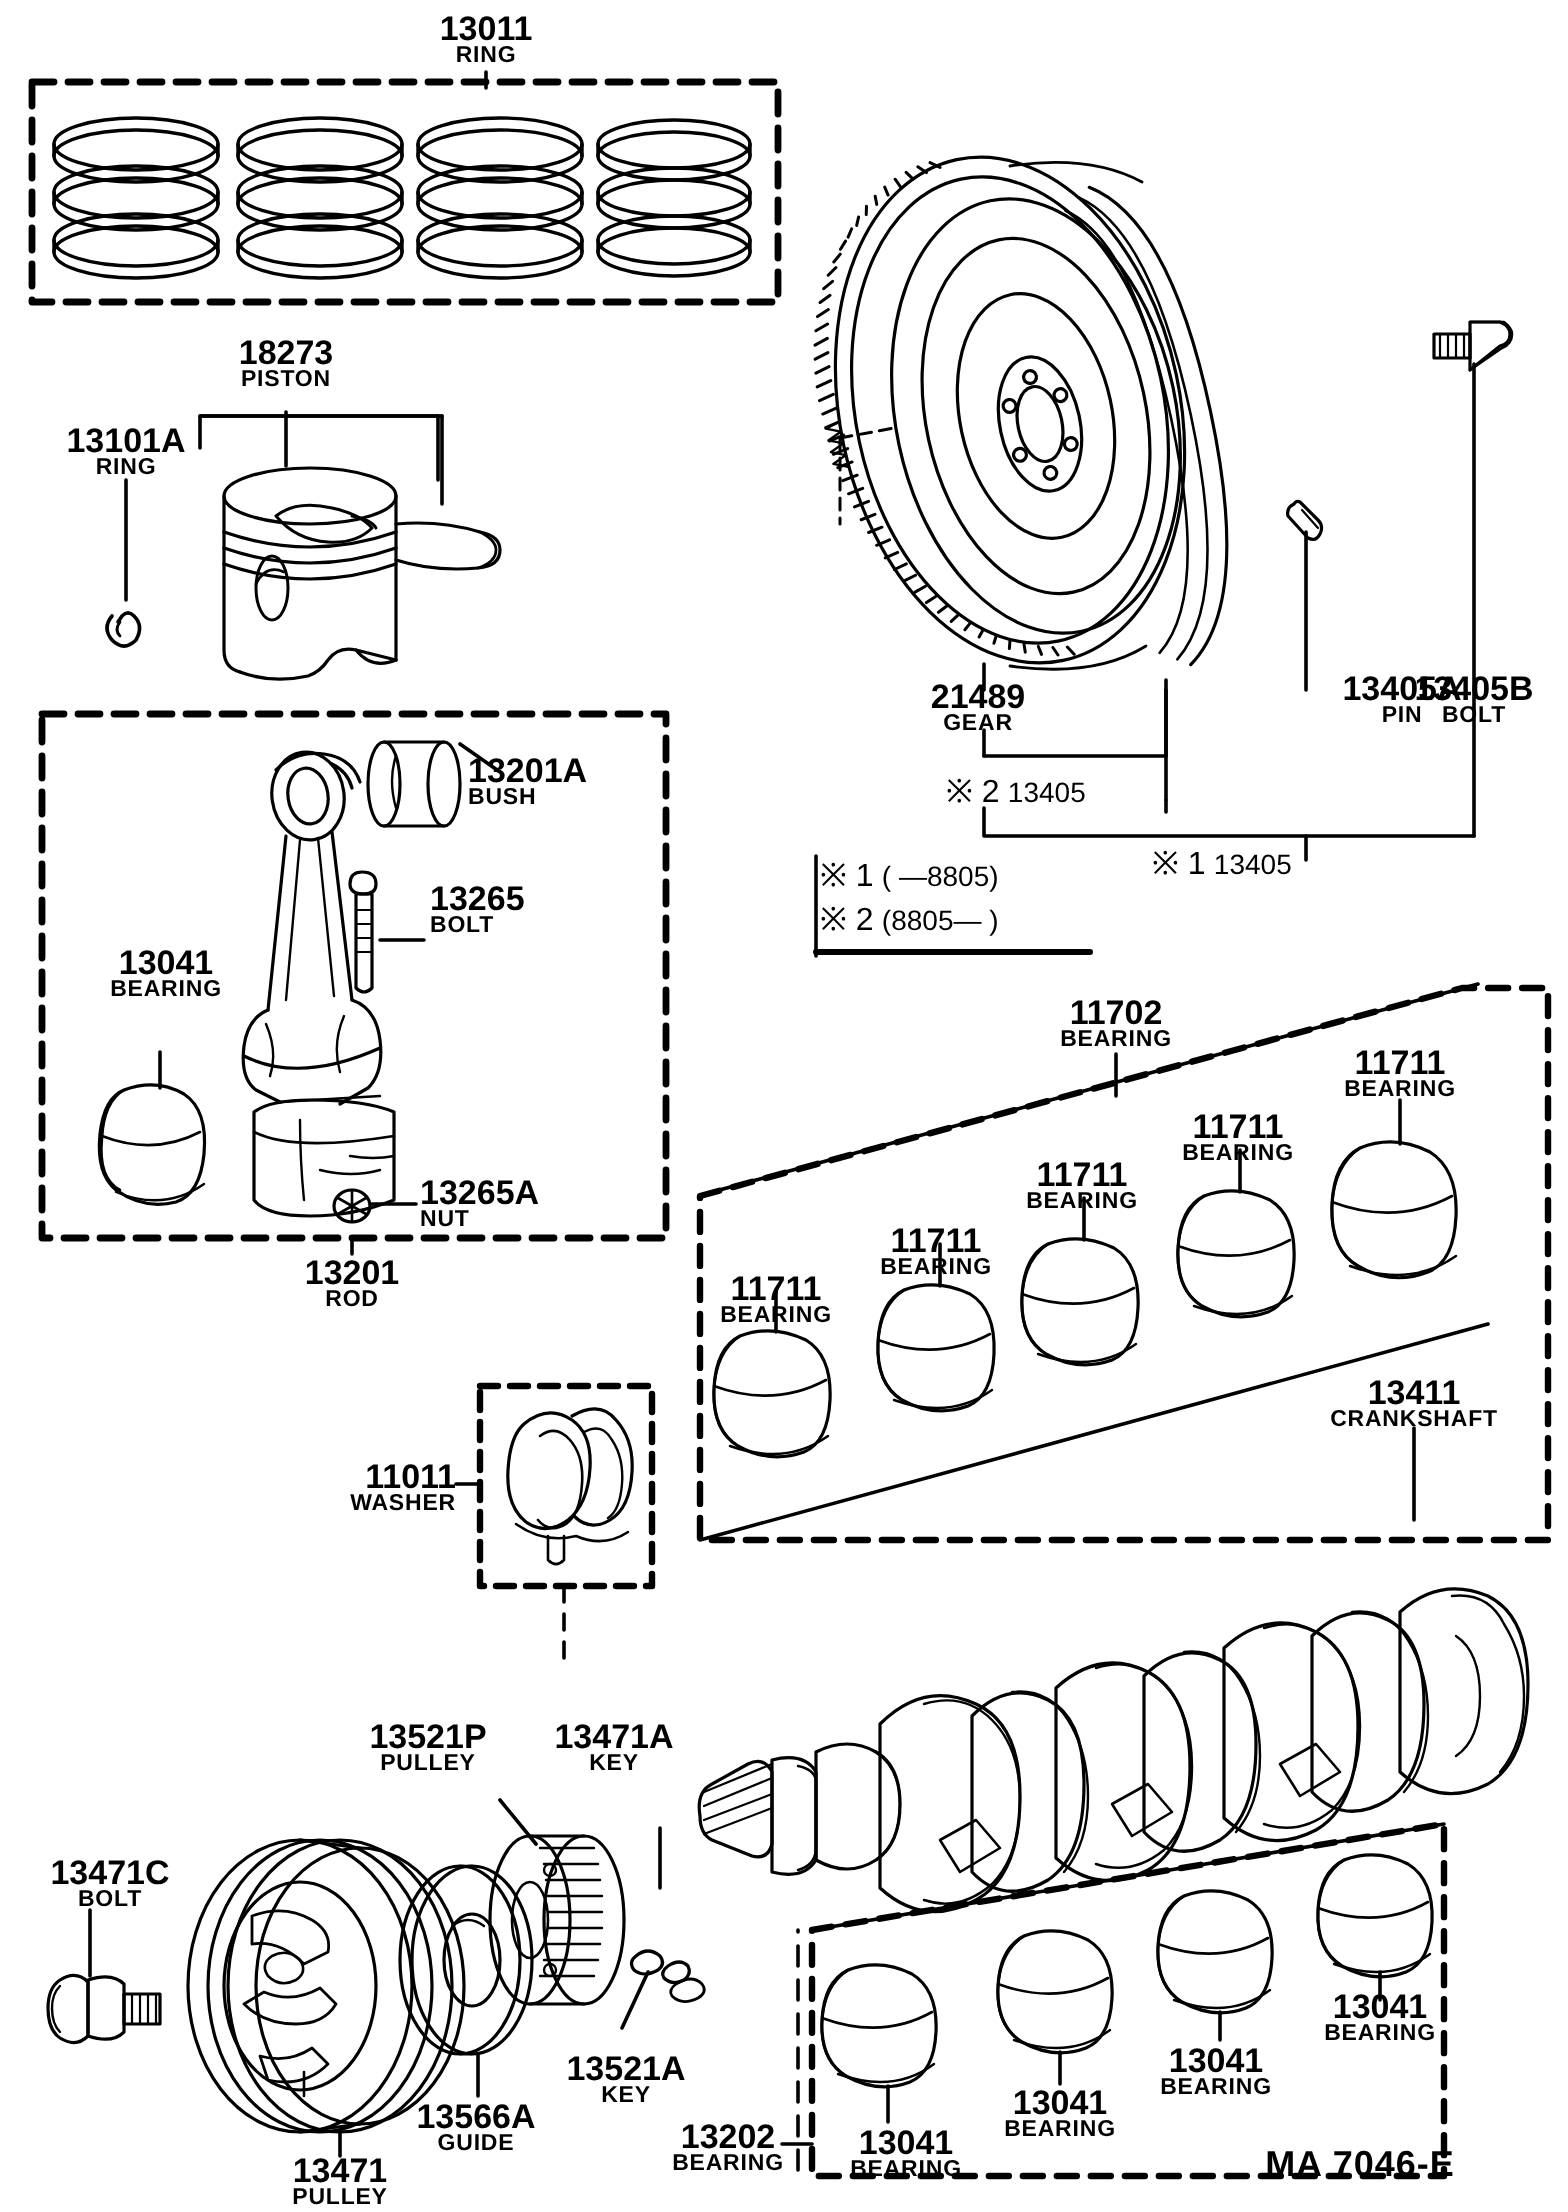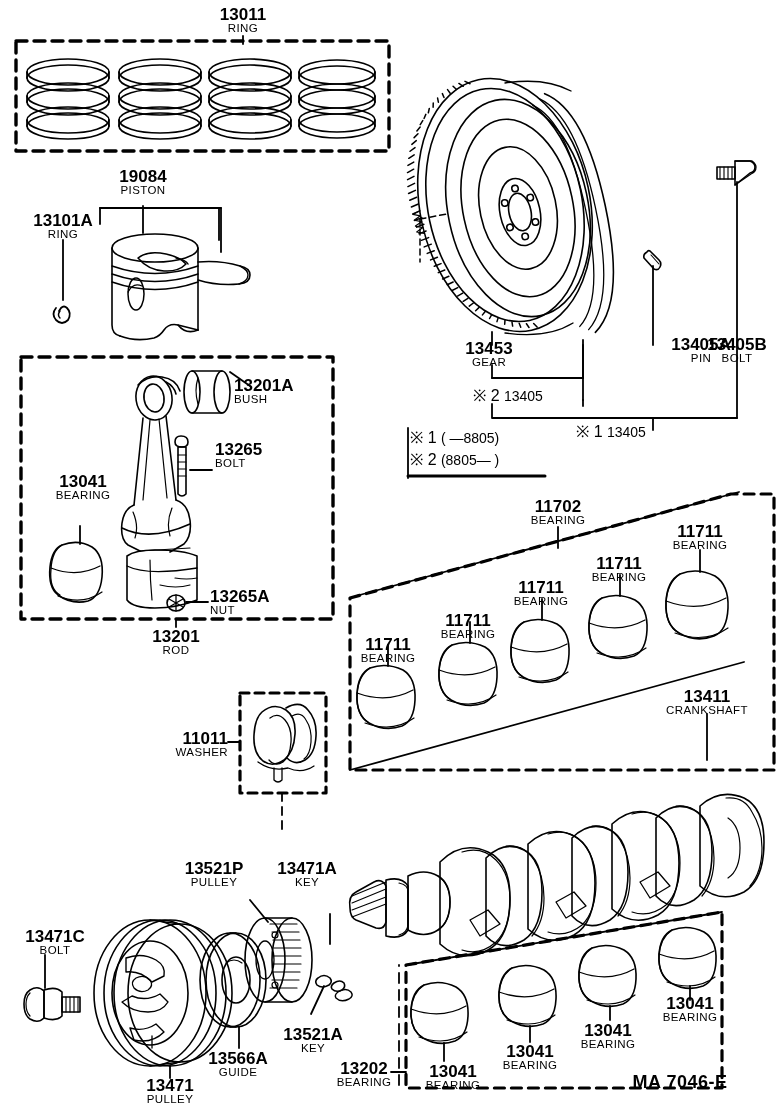--- a/index.html
+++ b/index.html
@@ -1,21 +1,21 @@
 <!DOCTYPE html>
 <html><head>
 <meta charset="utf-8">
 <style>
   html,body{margin:0;padding:0;background:#fff;}
   body{font-family:"Liberation Sans",sans-serif;}
   #page{position:relative;width:784px;height:1106px;background:#fff;overflow:hidden;}
   #page svg{position:absolute;left:0;top:0;width:784px;height:1106px;}
   .lbl{position:absolute;color:#000;line-height:1.0;white-space:nowrap;}
   .lbl .n{display:block;font-size:17px;font-weight:bold;letter-spacing:0px;}
-  .lbl .d{display:block;font-size:11.5px;font-weight:normal;letter-spacing:0.4px;}
+  .lbl .d{display:block;font-size:11.5px;font-weight:bold;letter-spacing:0.4px;}
   .lbl.c{transform:translateX(-50%);text-align:center;}
   .lbl.c .n,.lbl.c .d{text-align:center;}
   .lbl.r{transform:translateX(-100%);text-align:right;}
   .lbl.r .n,.lbl.r .d{text-align:right;}
   .note{position:absolute;font-size:15px;font-weight:normal;white-space:nowrap;color:#000;}
   .note .mk{font-size:16px;}
   .note .sm{font-size:14px;}
   .foot{position:absolute;font-size:18px;font-weight:bold;letter-spacing:0.5px;color:#000;}
 </style>
 </head>
@@ -458,21 +458,21 @@
 
     </g>
   </svg>
 
   <div class="lbl c" style="left:243px;top:6px;">
     <span class="n">13011</span>
     <span class="d">RING</span>
   </div>
 
   <div class="lbl c" style="left:143px;top:168px;">
-    <span class="n">19084</span>
+    <span class="n">18273</span>
     <span class="d">PISTON</span>
   </div>
 
   <div class="lbl c" style="left:63px;top:212px;">
     <span class="n">13101A</span>
     <span class="d">RING</span>
   </div>
 
   <div class="lbl" style="left:234px;top:377px;">
     <span class="n">13201A</span>
@@ -493,21 +493,21 @@
     <span class="n">13265A</span>
     <span class="d">NUT</span>
   </div>
 
   <div class="lbl c" style="left:176px;top:628px;">
     <span class="n">13201</span>
     <span class="d">ROD</span>
   </div>
 
   <div class="lbl c" style="left:489px;top:340px;">
-    <span class="n">13453</span>
+    <span class="n">21489</span>
     <span class="d">GEAR</span>
   </div>
 
   <div class="lbl c" style="left:653px;top:336px;margin-left:48px;">
     <span class="n">13405A</span>
     <span class="d">PIN</span>
   </div>
 
   <div class="lbl c" style="left:737px;top:336px;">
     <span class="n">13405B</span>

